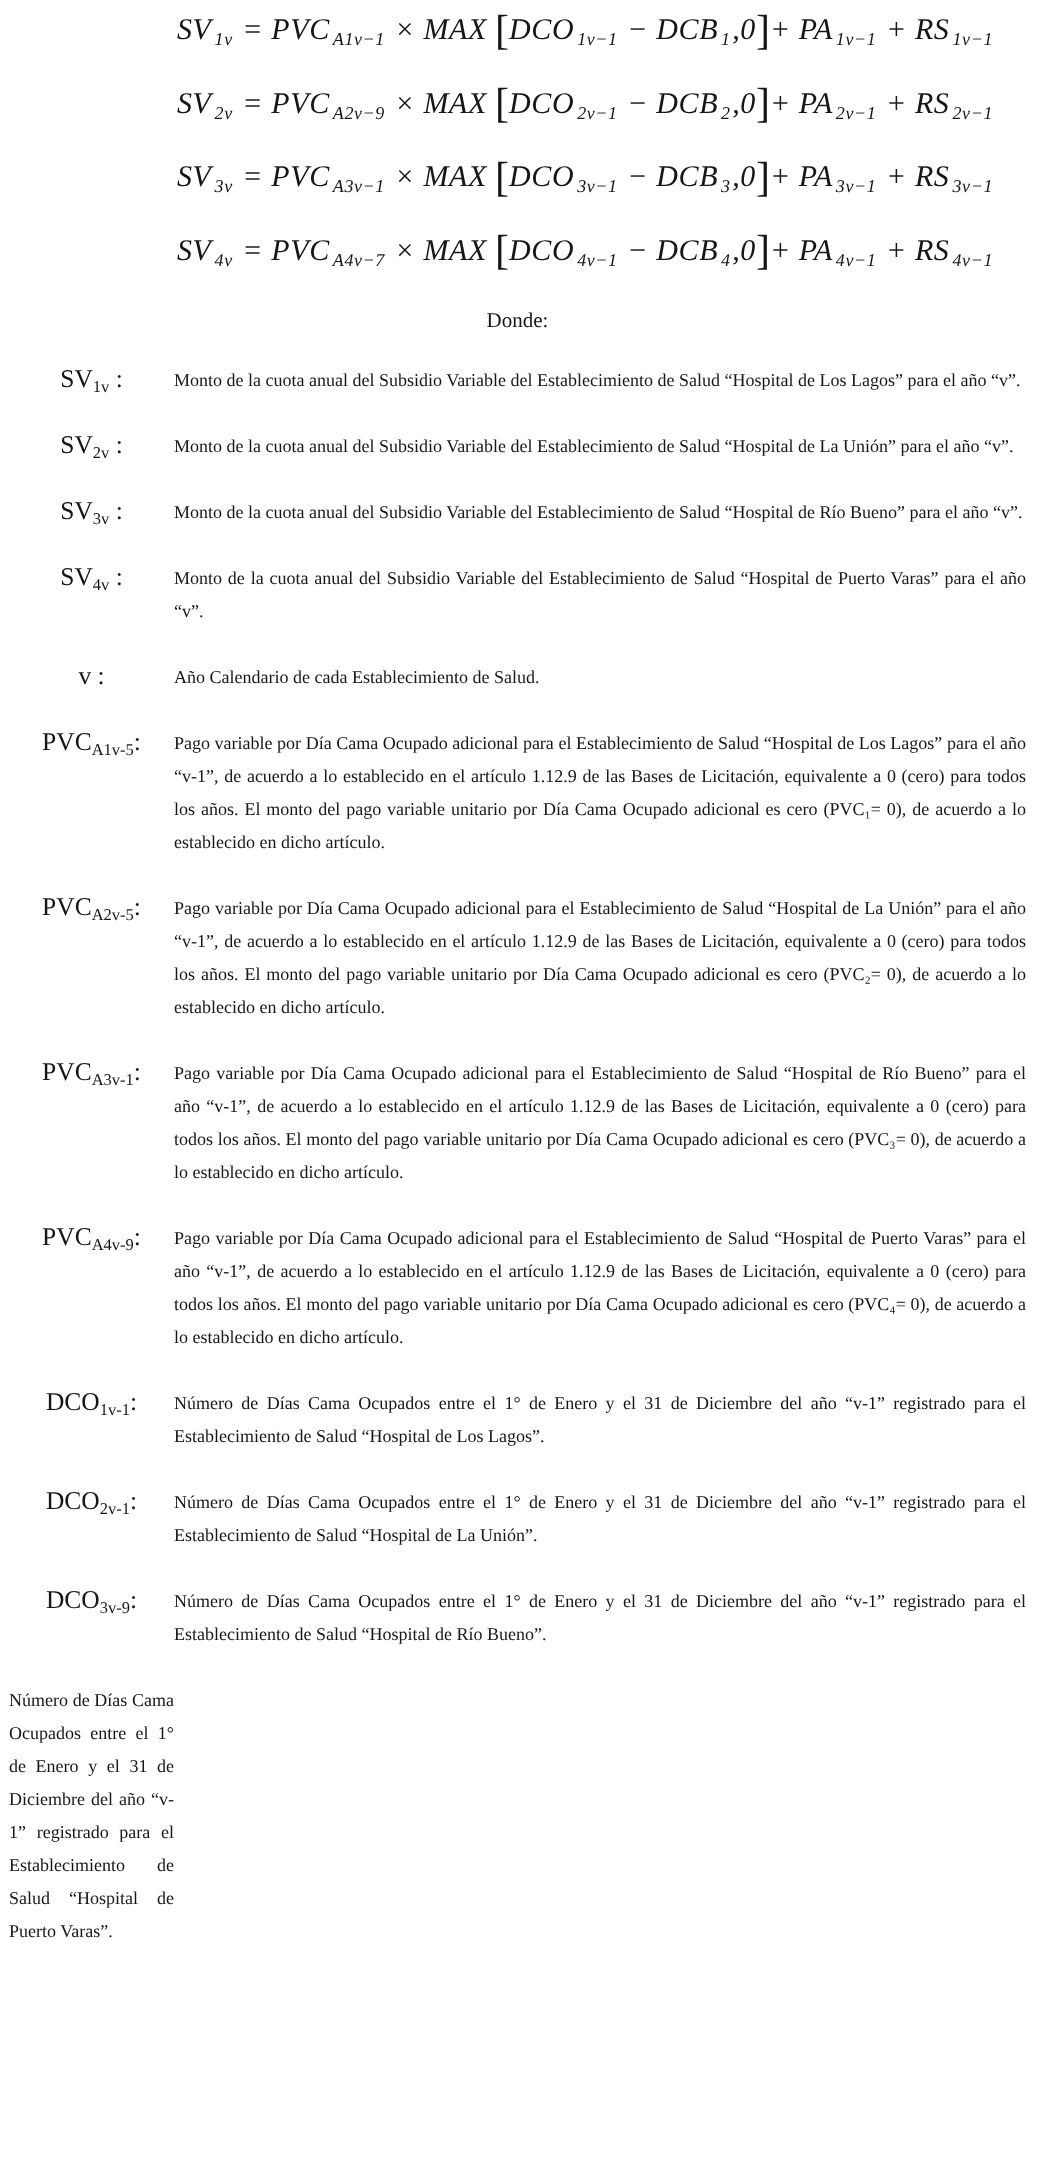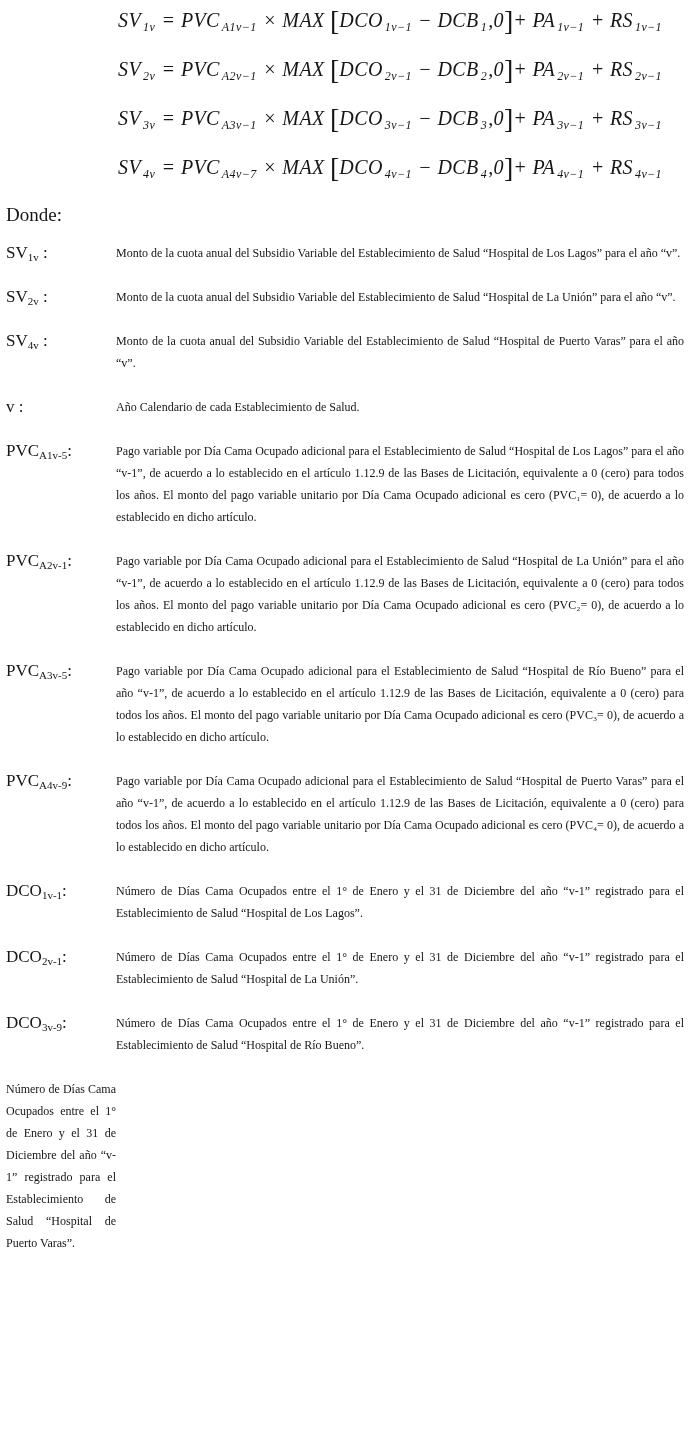--- a/index.html
+++ b/index.html
@@ -35,89 +35,95 @@
   }
   .equation .bracket {
     font-style: normal;
     font-size: 28px;
     line-height: 0;
     vertical-align: -3px;
     letter-spacing: 0;
   }
   
   .donde {
-    font-size: 19px;
+    font-size: 14px;
     line-height: 22px;
     margin: 2px 0 16px 0;
+    text-align: center;
   }
   
   .definitions { }
   .def-item {
     display: grid;
     grid-template-columns: 110px 1fr;
     margin-bottom: 22px;
   }
   .def-term {
     font-size: 17px;
     line-height: 22px;
     white-space: nowrap;
+    text-align: center;
   }
   .def-term sub {
     font-size: 11px;
     line-height: 0;
     vertical-align: -3px;
   }
   .def-desc {
     font-size: 12px;
     line-height: 22px;
     text-align: justify;
     margin: 0;
   }
 </style>
 </head>
 <body>
 
 <div class="page">
 
   <div class="equations" id="equations">
       <div class="equation"><span>SV</span><sub>1v</sub><span> = </span><span>PVC</span><sub>A1v−1</sub><span> × MAX </span><span class="bracket">[</span><span>DCO</span><sub>1v−1</sub><span> − </span><span>DCB</span><sub>1</sub><span>,0</span><span class="bracket">]</span><span>+ </span><span>PA</span><sub>1v−1</sub><span> + </span><span>RS</span><sub>1v−1</sub></div>
-      <div class="equation"><span>SV</span><sub>2v</sub><span> = </span><span>PVC</span><sub>A2v−1</sub><span> × MAX </span><span class="bracket">[</span><span>DCO</span><sub>2v−1</sub><span> − </span><span>DCB</span><sub>2</sub><span>,0</span><span class="bracket">]</span><span>+ </span><span>PA</span><sub>2v−1</sub><span> + </span><span>RS</span><sub>2v−1</sub></div>
+      <div class="equation"><span>SV</span><sub>2v</sub><span> = </span><span>PVC</span><sub>A2v−9</sub><span> × MAX </span><span class="bracket">[</span><span>DCO</span><sub>2v−1</sub><span> − </span><span>DCB</span><sub>2</sub><span>,0</span><span class="bracket">]</span><span>+ </span><span>PA</span><sub>2v−1</sub><span> + </span><span>RS</span><sub>2v−1</sub></div>
       <div class="equation"><span>SV</span><sub>3v</sub><span> = </span><span>PVC</span><sub>A3v−1</sub><span> × MAX </span><span class="bracket">[</span><span>DCO</span><sub>3v−1</sub><span> − </span><span>DCB</span><sub>3</sub><span>,0</span><span class="bracket">]</span><span>+ </span><span>PA</span><sub>3v−1</sub><span> + </span><span>RS</span><sub>3v−1</sub></div>
       <div class="equation"><span>SV</span><sub>4v</sub><span> = </span><span>PVC</span><sub>A4v−7</sub><span> × MAX </span><span class="bracket">[</span><span>DCO</span><sub>4v−1</sub><span> − </span><span>DCB</span><sub>4</sub><span>,0</span><span class="bracket">]</span><span>+ </span><span>PA</span><sub>4v−1</sub><span> + </span><span>RS</span><sub>4v−1</sub></div>
     </div>
 
   <div class="donde">Donde:</div>
 
   <div class="definitions" id="definitions">
       <div class="def-item">
         <div class="def-term"><span>SV</span><sub>1v</sub><span> :</span></div>
         <p class="def-desc">Monto de la cuota anual del Subsidio Variable del Establecimiento de Salud “Hospital de Los Lagos” para el año “v”.</p>
       </div>
       <div class="def-item">
         <div class="def-term"><span>SV</span><sub>2v</sub><span> :</span></div>
         <p class="def-desc">Monto de la cuota anual del Subsidio Variable del Establecimiento de Salud “Hospital de La Unión” para el año “v”.</p>
       </div>
       <div class="def-item">
+        <div class="def-term"><span>SV</span><sub>3v</sub><span> :</span></div>
+        <p class="def-desc">Monto de la cuota anual del Subsidio Variable del Establecimiento de Salud “Hospital de Río Bueno” para el año “v”.</p>
+      </div>
+      <div class="def-item">
         <div class="def-term"><span>SV</span><sub>4v</sub><span> :</span></div>
         <p class="def-desc">Monto de la cuota anual del Subsidio Variable del Establecimiento de Salud “Hospital de Puerto Varas” para el año “v”.</p>
       </div>
       <div class="def-item">
         <div class="def-term"><span>v</span><span> :</span></div>
         <p class="def-desc">Año Calendario de cada Establecimiento de Salud.</p>
       </div>
       <div class="def-item">
         <div class="def-term"><span>PVC</span><sub>A1v-5</sub><span>:</span></div>
         <p class="def-desc">Pago variable por Día Cama Ocupado adicional para el Establecimiento de Salud “Hospital de Los Lagos” para el año “v-1”, de acuerdo a lo establecido en el artículo 1.12.9 de las Bases de Licitación, equivalente a 0 (cero) para todos los años. El monto del pago variable unitario por Día Cama Ocupado adicional es cero (PVC₁= 0), de acuerdo a lo establecido en dicho artículo.</p>
       </div>
       <div class="def-item">
-        <div class="def-term"><span>PVC</span><sub>A2v-1</sub><span>:</span></div>
+        <div class="def-term"><span>PVC</span><sub>A2v-5</sub><span>:</span></div>
         <p class="def-desc">Pago variable por Día Cama Ocupado adicional para el Establecimiento de Salud “Hospital de La Unión” para el año “v-1”, de acuerdo a lo establecido en el artículo 1.12.9 de las Bases de Licitación, equivalente a 0 (cero) para todos los años. El monto del pago variable unitario por Día Cama Ocupado adicional es cero (PVC₂= 0), de acuerdo a lo establecido en dicho artículo.</p>
       </div>
       <div class="def-item">
-        <div class="def-term"><span>PVC</span><sub>A3v-5</sub><span>:</span></div>
+        <div class="def-term"><span>PVC</span><sub>A3v-1</sub><span>:</span></div>
         <p class="def-desc">Pago variable por Día Cama Ocupado adicional para el Establecimiento de Salud “Hospital de Río Bueno” para el año “v-1”, de acuerdo a lo establecido en el artículo 1.12.9 de las Bases de Licitación, equivalente a 0 (cero) para todos los años. El monto del pago variable unitario por Día Cama Ocupado adicional es cero (PVC₃= 0), de acuerdo a lo establecido en dicho artículo.</p>
       </div>
       <div class="def-item">
         <div class="def-term"><span>PVC</span><sub>A4v-9</sub><span>:</span></div>
         <p class="def-desc">Pago variable por Día Cama Ocupado adicional para el Establecimiento de Salud “Hospital de Puerto Varas” para el año “v-1”, de acuerdo a lo establecido en el artículo 1.12.9 de las Bases de Licitación, equivalente a 0 (cero) para todos los años. El monto del pago variable unitario por Día Cama Ocupado adicional es cero (PVC₄= 0), de acuerdo a lo establecido en dicho artículo.</p>
       </div>
       <div class="def-item">
         <div class="def-term"><span>DCO</span><sub>1v-1</sub><span>:</span></div>
         <p class="def-desc">Número de Días Cama Ocupados entre el 1° de Enero y el 31 de Diciembre del año “v-1” registrado para el Establecimiento de Salud “Hospital de Los Lagos”.</p>
       </div>

